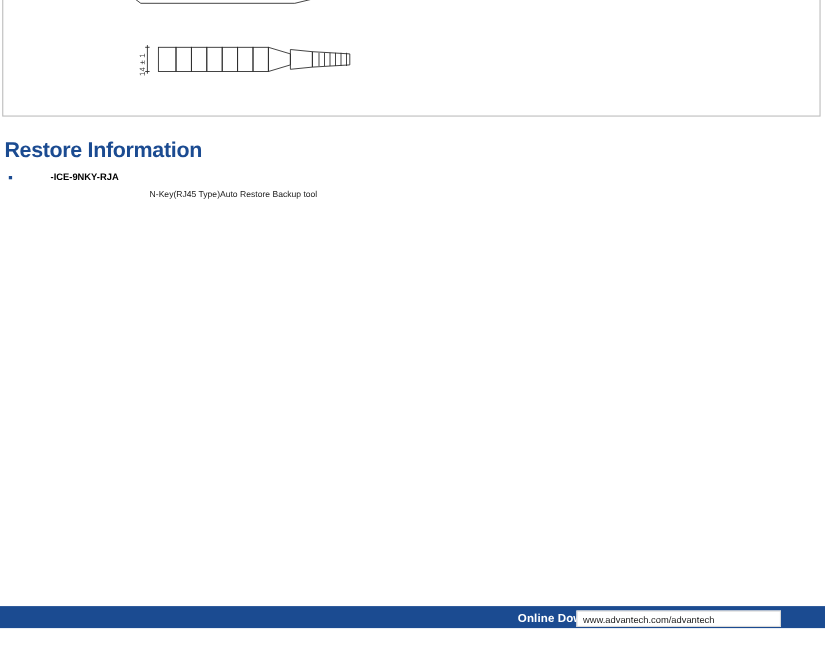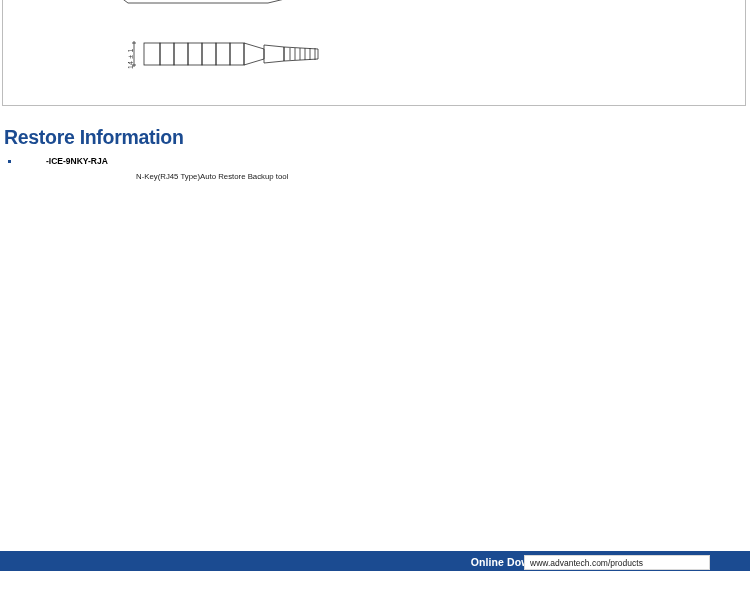--- a/index.html
+++ b/index.html
@@ -217,14 +217,14 @@
   </div>
 
 
 </div>
 
 <div class="footer-bar"></div>
 
 <div class="footer-label">Online Download</div>
 
 <div class="footer-url-box">
-  <span class="footer-url-text">www.advantech.com/products</span>
+  <span class="footer-url-text">www.advantech.com/advantech</span>
 </div>
 
 </body></html>

